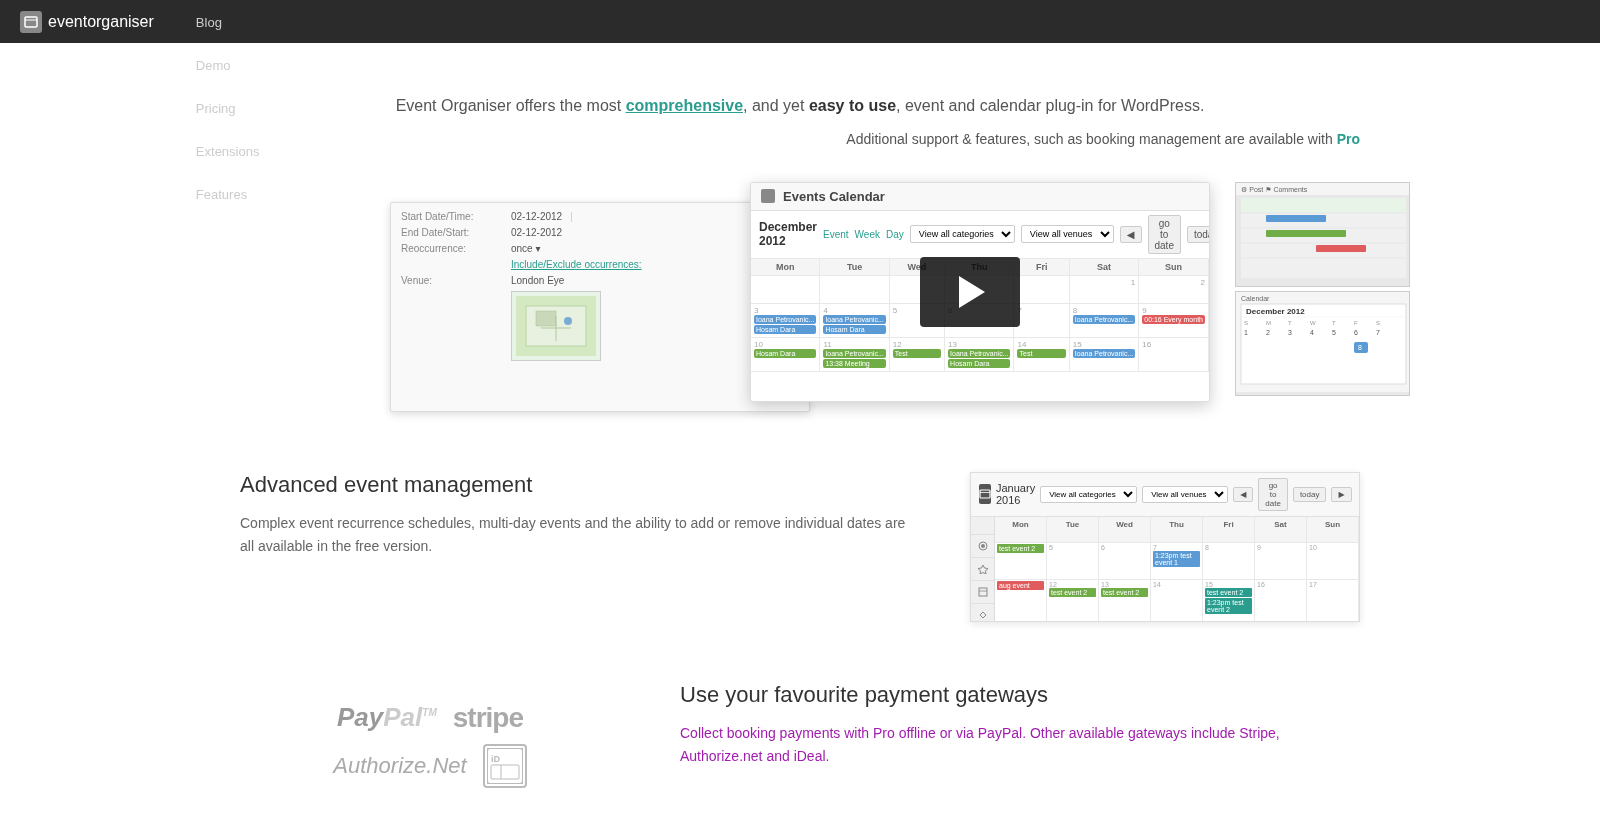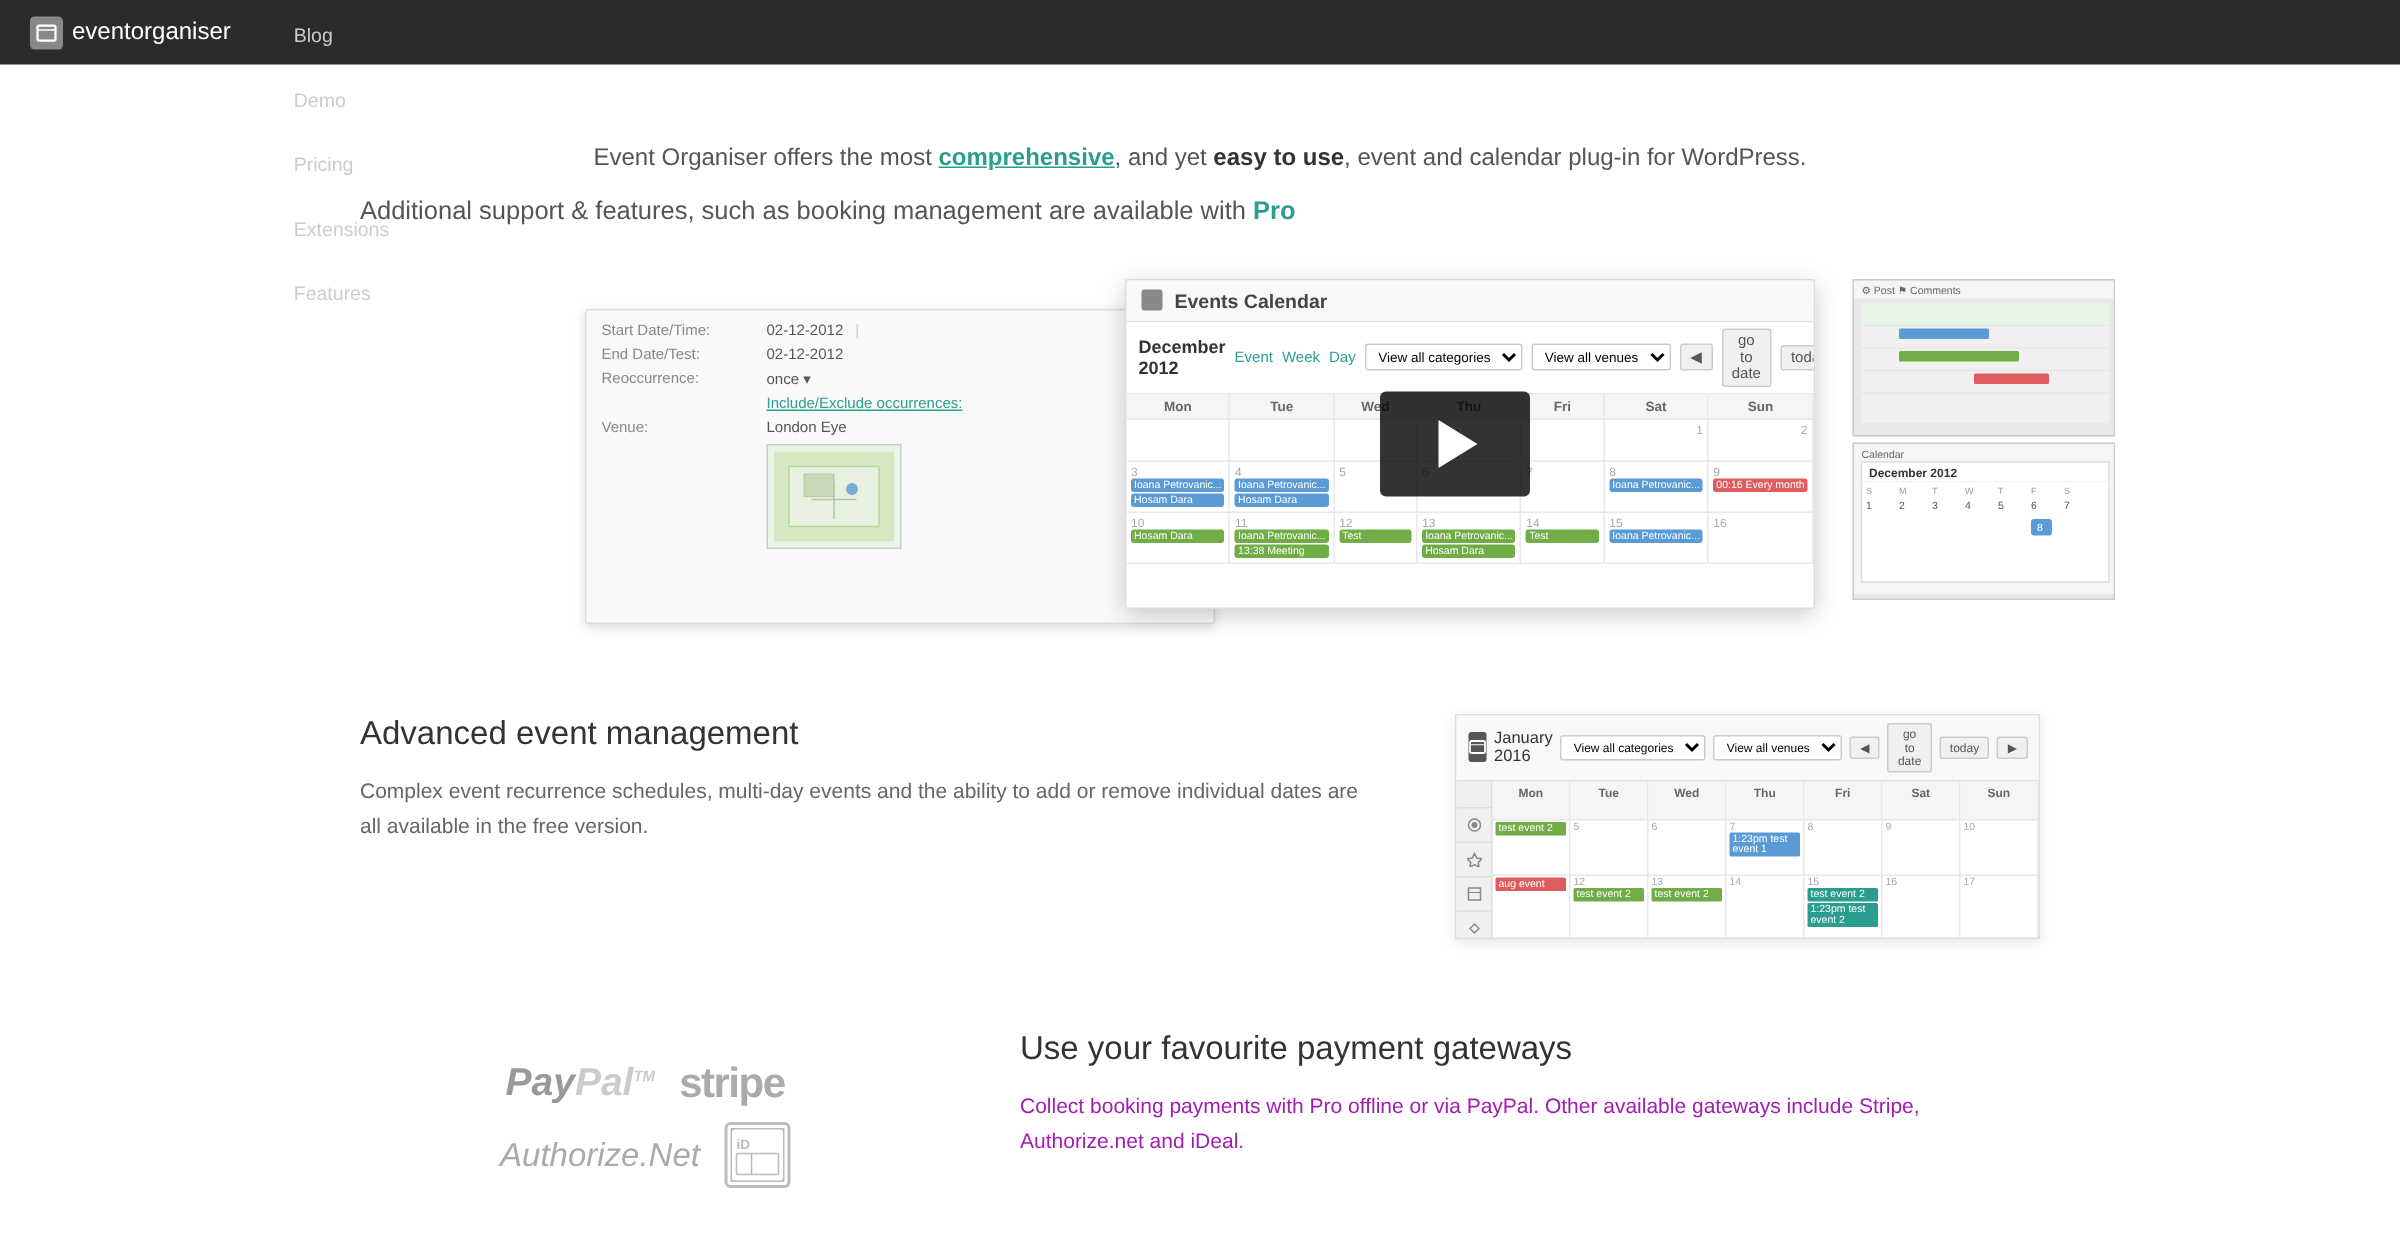--- a/index.html
+++ b/index.html
@@ -67,22 +67,22 @@
     .hero-text {
       text-align: center;
       font-size: 16px;
       color: #555;
       margin-bottom: 12px;
       line-height: 1.6;
     }
     .hero-text .highlight-teal { color: #2a9d8f; font-weight: 600; }
     .hero-text .highlight-bold { font-weight: 700; color: #333; }
     .hero-subtext {
-      text-align: left;
-      font-size: 17px;
+      text-align: right;
+      font-size: 14px;
       color: #555;
       margin-bottom: 35px;
     }
     .hero-subtext a { color: #2a9d8f; font-weight: 700; text-decoration: none; }
 
     
     .calendar-showcase {
       position: relative;
       width: 800px;
       height: 230px;
@@ -490,21 +490,21 @@
   <div class="calendar-showcase" style="width:820px; height:240px;">
 
     <div class="screenshot-back">
       <div class="screenshot-back-body">
         <div class="screenshot-back-row">
           <span class="screenshot-back-label">Start Date/Time:</span>
           <span class="screenshot-back-value">02-12-2012</span>
           <span class="screenshot-back-value" style="margin-left:8px; color:#ccc;">|</span>
         </div>
         <div class="screenshot-back-row">
-          <span class="screenshot-back-label">End Date/Test:</span>
+          <span class="screenshot-back-label">End Date/Start:</span>
           <span class="screenshot-back-value">02-12-2012</span>
         </div>
         <div class="screenshot-back-row">
           <span class="screenshot-back-label">Reoccurrence:</span>
           <span class="screenshot-back-value">once ▾</span>
         </div>
         <div class="screenshot-back-row">
           <span class="screenshot-back-label"></span>
           <a href="#" class="screenshot-back-link">Include/Exclude occurrences:</a>
         </div>

